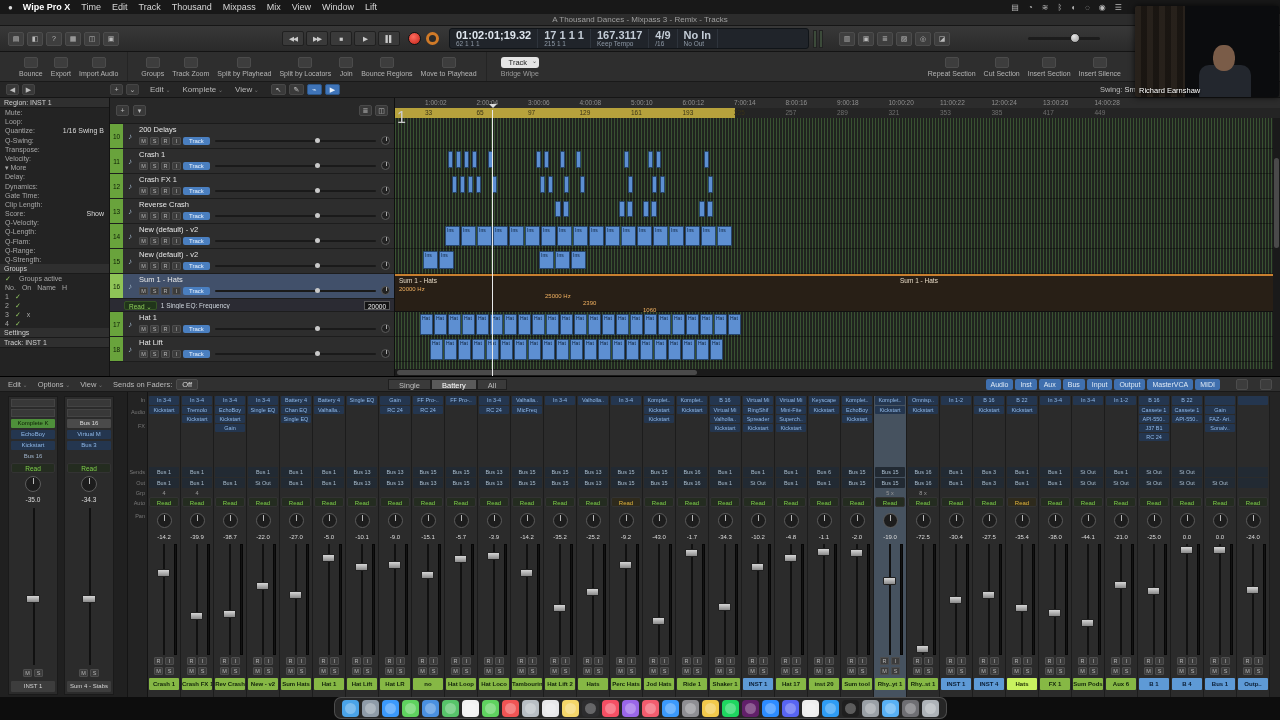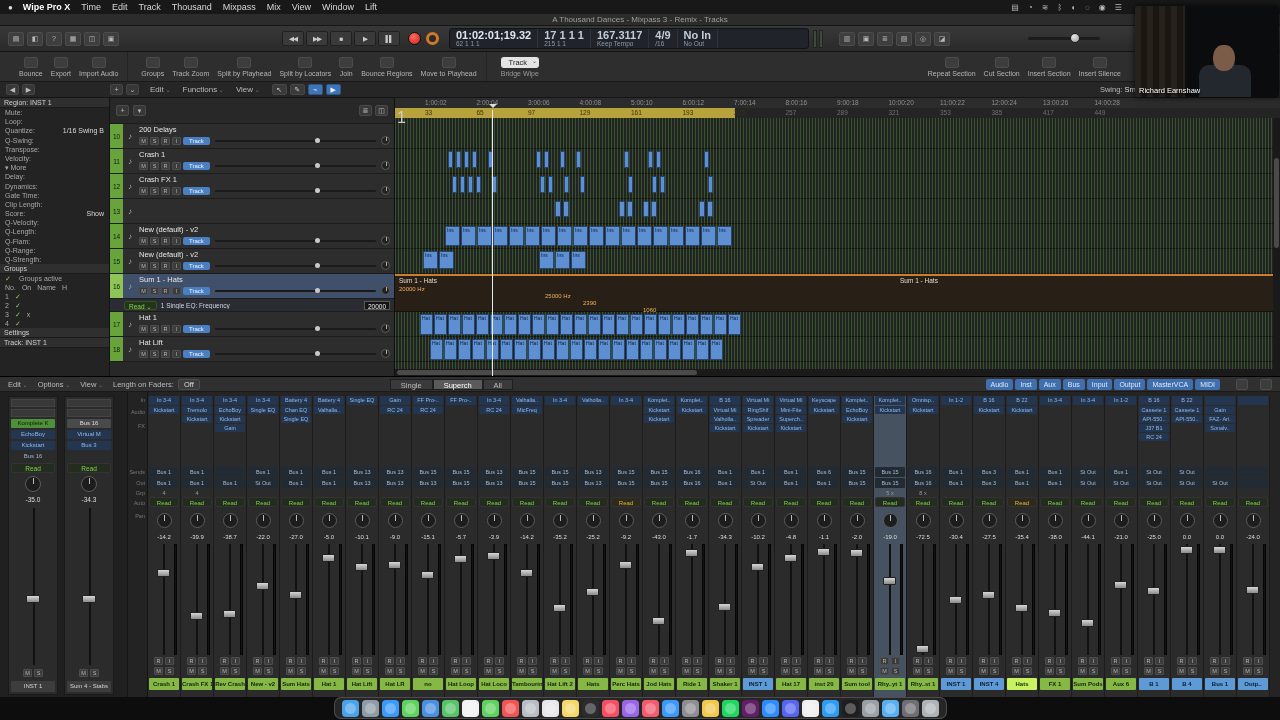--- a/index.html
+++ b/index.html
@@ -359,21 +359,21 @@
 
 <div id="editbar">
   <div style="width:110px;display:flex;padding-left:6px">
     <div class="eb-sq">◀</div>
     <div class="eb-sq">▶</div>
   </div>
   <div class="eb-sq">+</div>
   <div class="eb-sq">⌄</div>
   <div id="eb-menus" style="display:flex;margin-left:8px">
       <div class="eb-menu">Edit</div>
-      <div class="eb-menu">Functions</div>
+      <div class="eb-menu">Komplete</div>
       <div class="eb-menu">View</div>
     </div>
   <div id="eb-tools" style="display:flex">
       <div class="eb-tool">↖</div>
       <div class="eb-tool">✎</div>
       <div class="eb-tool blue">⌁</div>
       <div class="eb-tool blue">▶</div>
     </div>
   <div id="eb-right">
     <span class="eb-kv"><span>Swing:</span> <b>Smart</b> ⌄</span>
@@ -537,20 +537,34 @@
             <div class="mini-slider">
               <i></i>
             </div>
             <div class="mini-knob"></div>
           </div>
         </div>
       </div>
       <div class="trk">
         <div class="trk-num">13</div>
         <div class="trk-ic">♪</div>
+        <div class="trk-body">
+          <div class="trk-name">Reverse Crash</div>
+          <div class="trk-ctl">
+            <div class="bt">M</div>
+            <div class="bt">S</div>
+            <div class="bt">R</div>
+            <div class="bt">I</div>
+            <div class="pill-track">Track</div>
+            <div class="mini-slider">
+              <i></i>
+            </div>
+            <div class="mini-knob"></div>
+          </div>
+        </div>
       </div>
       <div class="trk">
         <div class="trk-num">14</div>
         <div class="trk-ic">♪</div>
         <div class="trk-body">
           <div class="trk-name">New (default) - v2</div>
           <div class="trk-ctl">
             <div class="bt">M</div>
             <div class="bt">S</div>
             <div class="bt">R</div>
@@ -817,26 +831,26 @@
 </div>
 
 <div id="mixer">
   <div id="mx-header">
     <span id="mxh-menus" style="display:flex;gap:10px">
         <div class="mxh-menu">Edit</div>
         <div class="mxh-menu">Options</div>
         <div class="mxh-menu">View</div>
       </span>
     <span id="mx-sof">
-      <span>Length on Faders:</span>
+      <span>Sends on Faders:</span>
       <span class="off">Off</span>
     </span>
     <span id="mx-tabs">
         <div class="mx-tab">Single</div>
-        <div class="mx-tab on">Superch</div>
+        <div class="mx-tab on">Battery</div>
         <div class="mx-tab">All</div>
       </span>
     <span id="mx-filters">
         <div class="mx-pill">Audio</div>
         <div class="mx-pill">Inst</div>
         <div class="mx-pill">Aux</div>
         <div class="mx-pill">Bus</div>
         <div class="mx-pill">Input</div>
         <div class="mx-pill">Output</div>
         <div class="mx-pill">MasterVCA</div>

